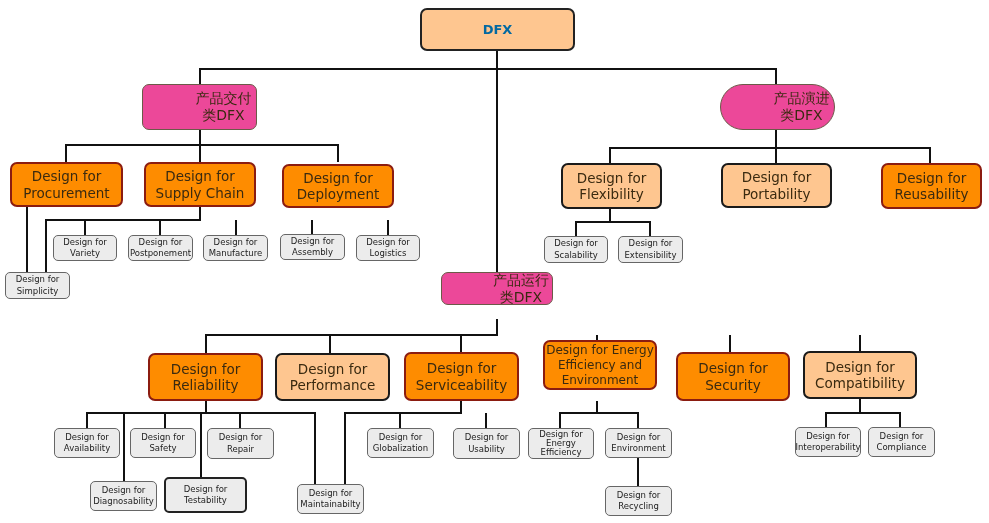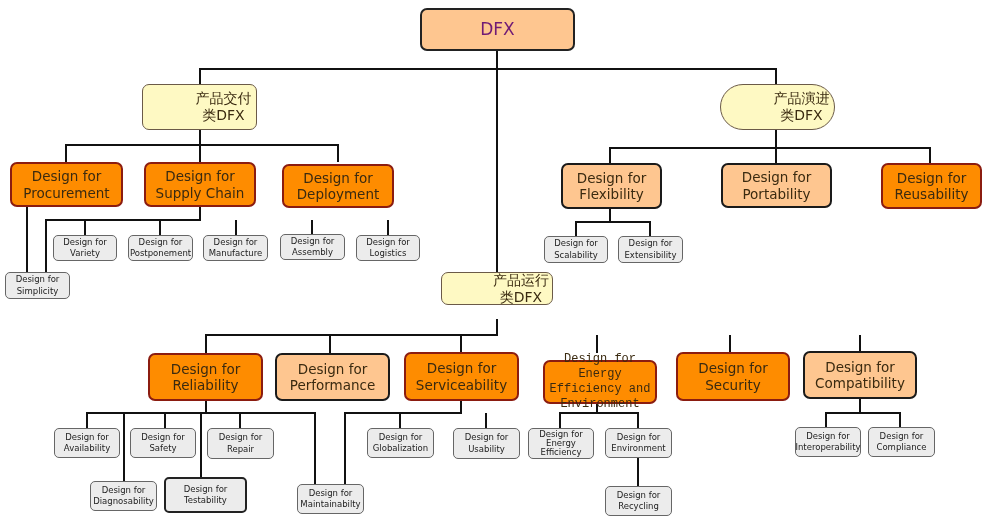--- a/index.html
+++ b/index.html
@@ -1,20 +1,20 @@
 <!DOCTYPE html>
 <html><head>
 <meta charset="utf-8">
 <style>
   html,body{margin:0;padding:0;background:#fff;}
   body{width:989px;height:523px;position:relative;overflow:hidden;font-family:"DejaVu Sans","Liberation Sans",sans-serif;}
   #lines{position:absolute;left:0;top:0;width:989px;height:523px;}
   .node{position:absolute;box-sizing:border-box;display:flex;align-items:center;justify-content:center;text-align:center;border-radius:7px;line-height:1.2;color:#3a2a10;}
-  .root{background:#fec690;border:2px solid #222;font-weight:normal;font-size:17px;color:#701a75;}
-  .cat{background:#fef9c3;border:1px solid #6b5a48;font-size:14px;padding-left:48px;}
+  .root{background:#fec690;border:2px solid #222;font-weight:bold;font-size:13px;color:#0369a1;}
+  .cat{background:#ec4899;border:1px solid #6b5a48;font-size:14px;padding-left:48px;}
   .l2-hi{background:#fe8c00;border:2.5px solid #8b1c10;font-size:13.5px;}
   .l2-lo{background:#fec690;border:2.5px solid #1a1a1a;font-size:13.5px;}
   .leaf{background:#ececec;border:1px solid #666;font-size:8.5px;color:#222;border-radius:5px;line-height:1.35;}
   .leaf.bold{border:2px solid #222;}
 </style>
 </head>
 <body>
 
 <svg id="lines" xmlns="http://www.w3.org/2000/svg">
   <g stroke="#111" stroke-width="2" fill="none">
@@ -81,21 +81,21 @@
 Scalability</div>
 <div class="node leaf" style="left:618px;top:236px;width:65px;height:27px;white-space:pre-line;">Design for
 Extensibility</div>
 
 <div class="node l2-hi" style="left:148px;top:353px;width:115px;height:48px;white-space:pre-line;">Design for
 Reliability</div>
 <div class="node l2-lo" style="left:275px;top:353px;width:115px;height:48px;white-space:pre-line;">Design for
 Performance</div>
 <div class="node l2-hi" style="left:404px;top:352px;width:115px;height:49px;white-space:pre-line;">Design  for
 Serviceability</div>
-<div class="node l2-hi" style="left:543px;top:360px;width:114px;height:44px;white-space:pre-line;font-size:12px;line-height:1.25;font-family:Liberation Mono, monospace;">Design for Energy
+<div class="node l2-hi" style="left:543px;top:340px;width:114px;height:50px;white-space:pre-line;font-size:12px;line-height:1.25;">Design for Energy
 Efficiency and
 Environment</div>
 <div class="node l2-hi" style="left:676px;top:352px;width:114px;height:49px;white-space:pre-line;">Design for
 Security</div>
 <div class="node l2-lo" style="left:803px;top:351px;width:114px;height:48px;white-space:pre-line;">Design for
 Compatibility</div>
 
 <div class="node leaf" style="left:54px;top:428px;width:66px;height:30px;white-space:pre-line;">Design for
 Availability</div>
 <div class="node leaf" style="left:130px;top:428px;width:66px;height:30px;white-space:pre-line;">Design for

